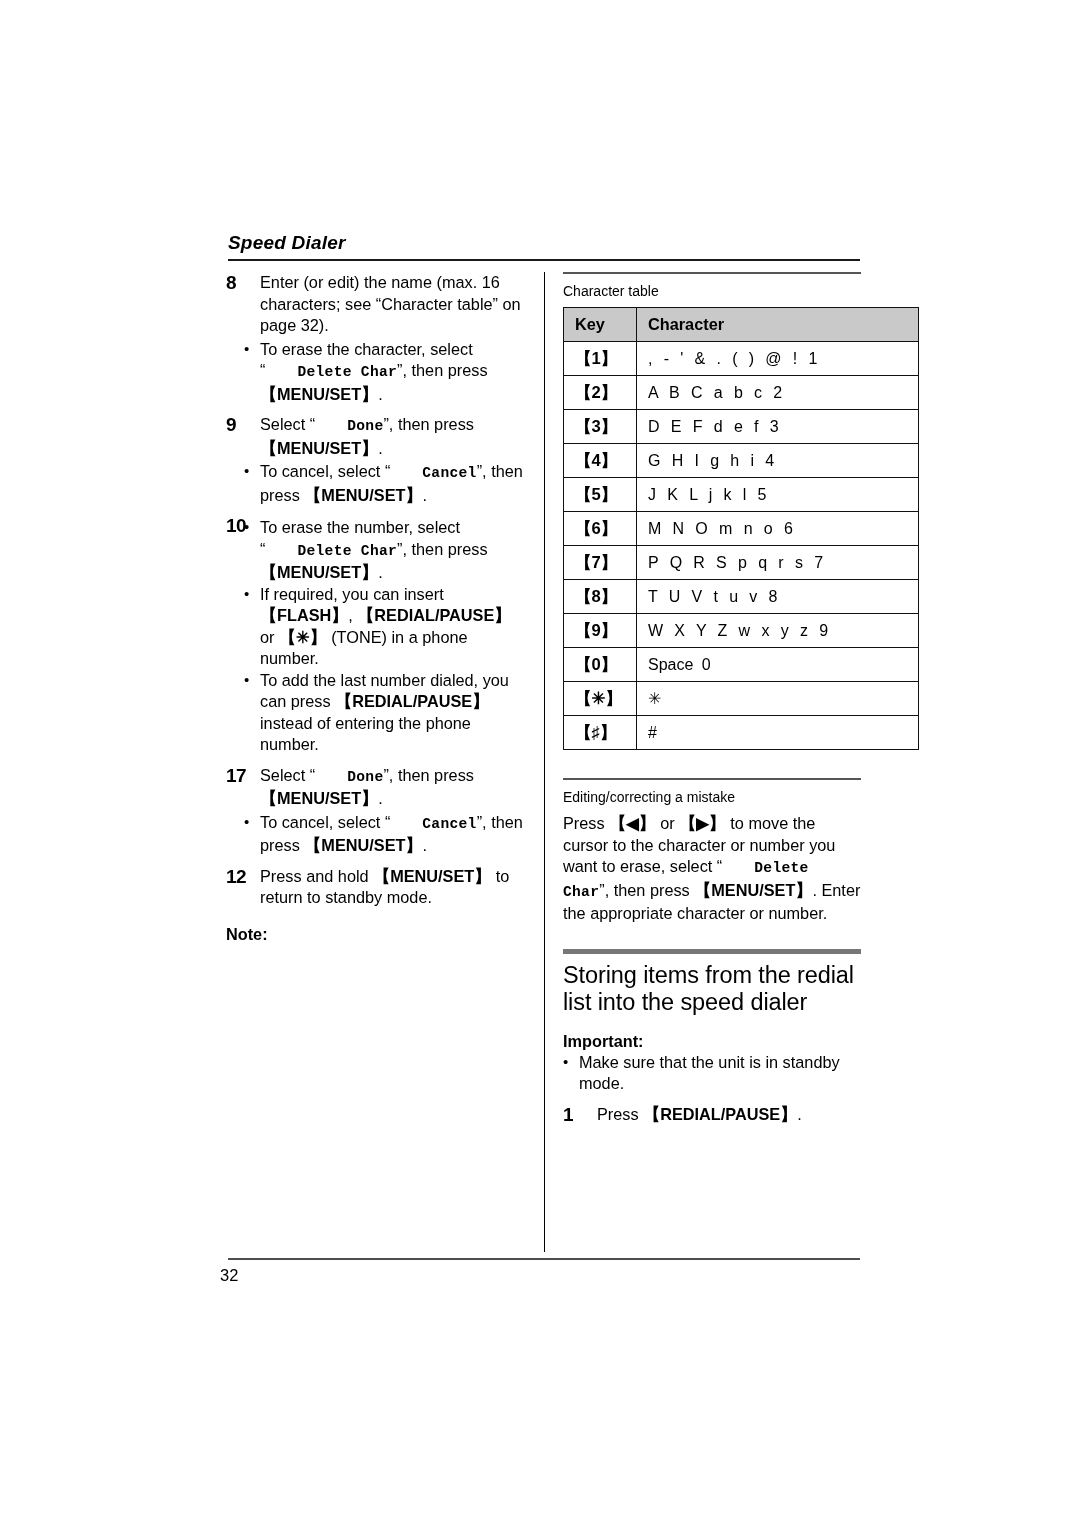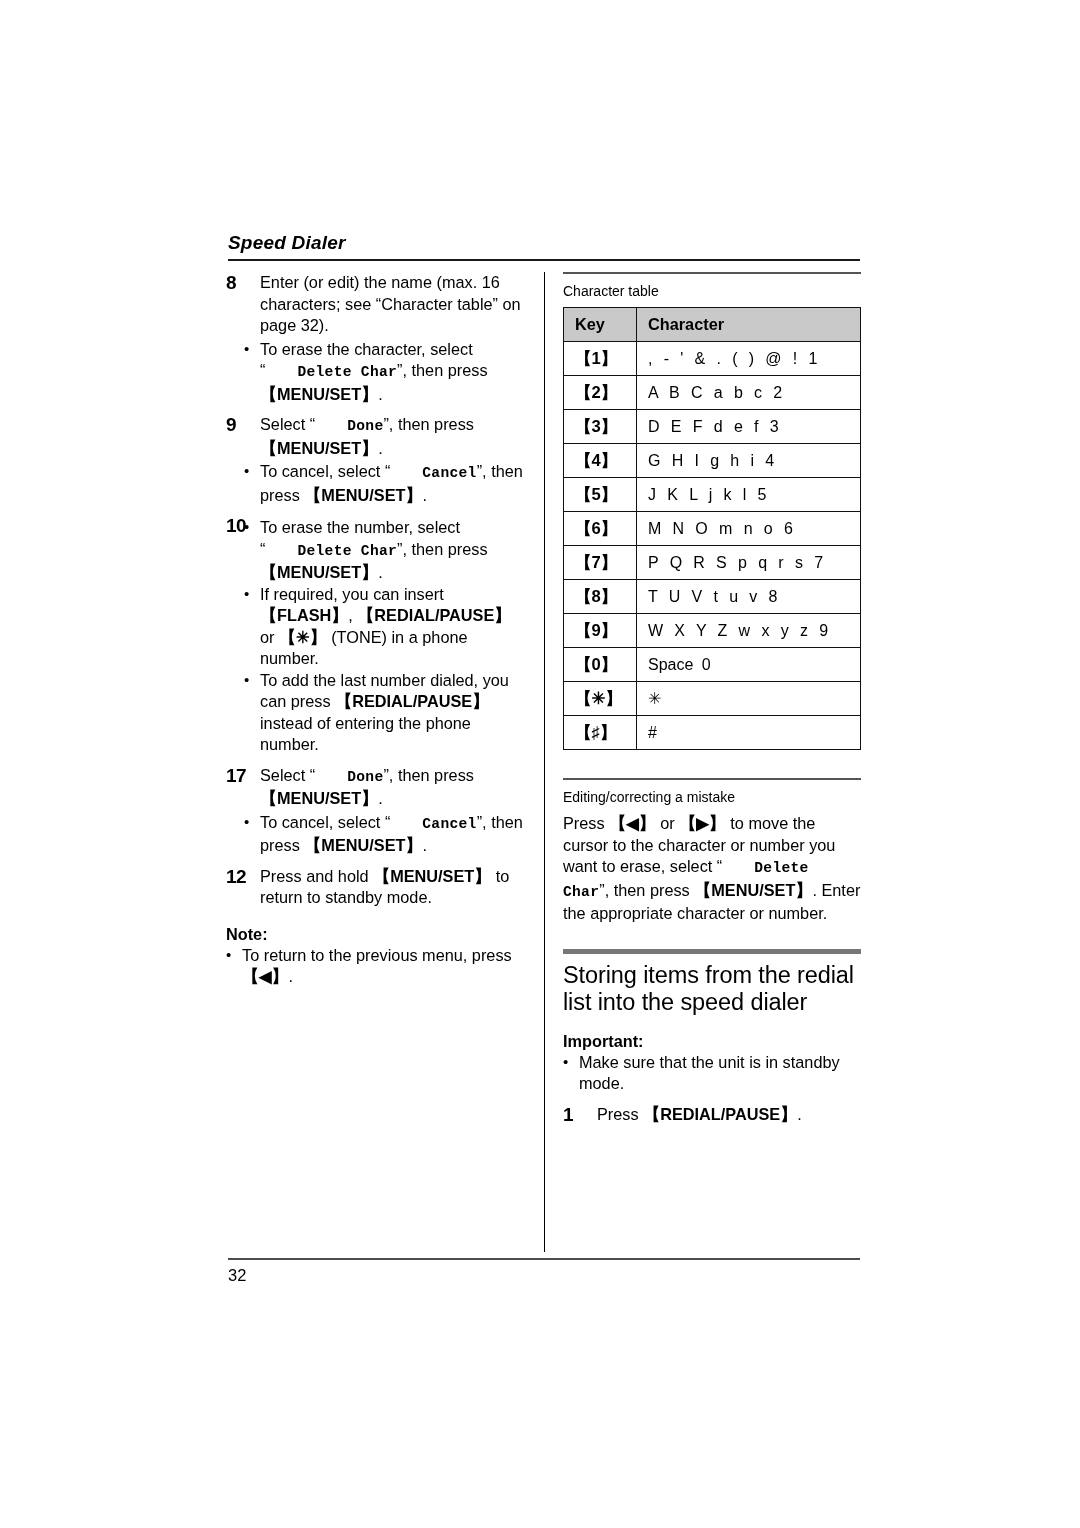--- a/index.html
+++ b/index.html
@@ -131,21 +131,21 @@
     font-weight: normal;
     margin-bottom: 8px;
   }
   .rt-rule {
     width: 298px; height: 2px;
     background: #555555;
     margin-bottom: 9px;
   }
   table.chartable {
     border-collapse: collapse;
-    width: 298px;
+    width: 356px;
     table-layout: fixed;
   }
   table.chartable th,
   table.chartable td {
     border: 1.6px solid #111111;
     height: 34px;
     padding: 0 0 0 11px;
     vertical-align: middle;
     text-align: left;
   }
@@ -183,21 +183,21 @@
 
   
   .foot-rule {
     position: absolute;
     left: 228px; top: 1258px;
     width: 632px; height: 2px;
     background: #4d4d4d;
   }
   .foot-page {
     position: absolute;
-    left: 228px; top: 1266px;
+    left: 220px; top: 1266px;
     font-size: 16.5px;
   }
   .foot-text {
     position: absolute;
     left: 310px; top: 1266px;
     font-size: 16.5px;
   }
 </style>
 </head>
 <body>
@@ -255,23 +255,20 @@
     </div>
 
     <div class="gap-s"></div>
 
     <div class="step">
       <span class="num wide">12</span>
       <span>Press and hold </span><span class="k"><span class="br">【</span><span>MENU/SET</span><span class="br">】</span></span><span> to return to standby mode.</span>
     </div>
 
     <div class="sub-head">Note:</div>
-    <div class="bullet-flat">
-      <span>To return to the previous menu, press </span><span class="k"><span class="br">【</span><span>◀</span><span class="br">】</span></span><span>.</span>
-    </div>
 
   </div>
 
   <div class="col-right">
 
     <div class="rt-rule"></div>
     <div class="rt-title">Character table</div>
 
     <table class="chartable">
       <colgroup>

